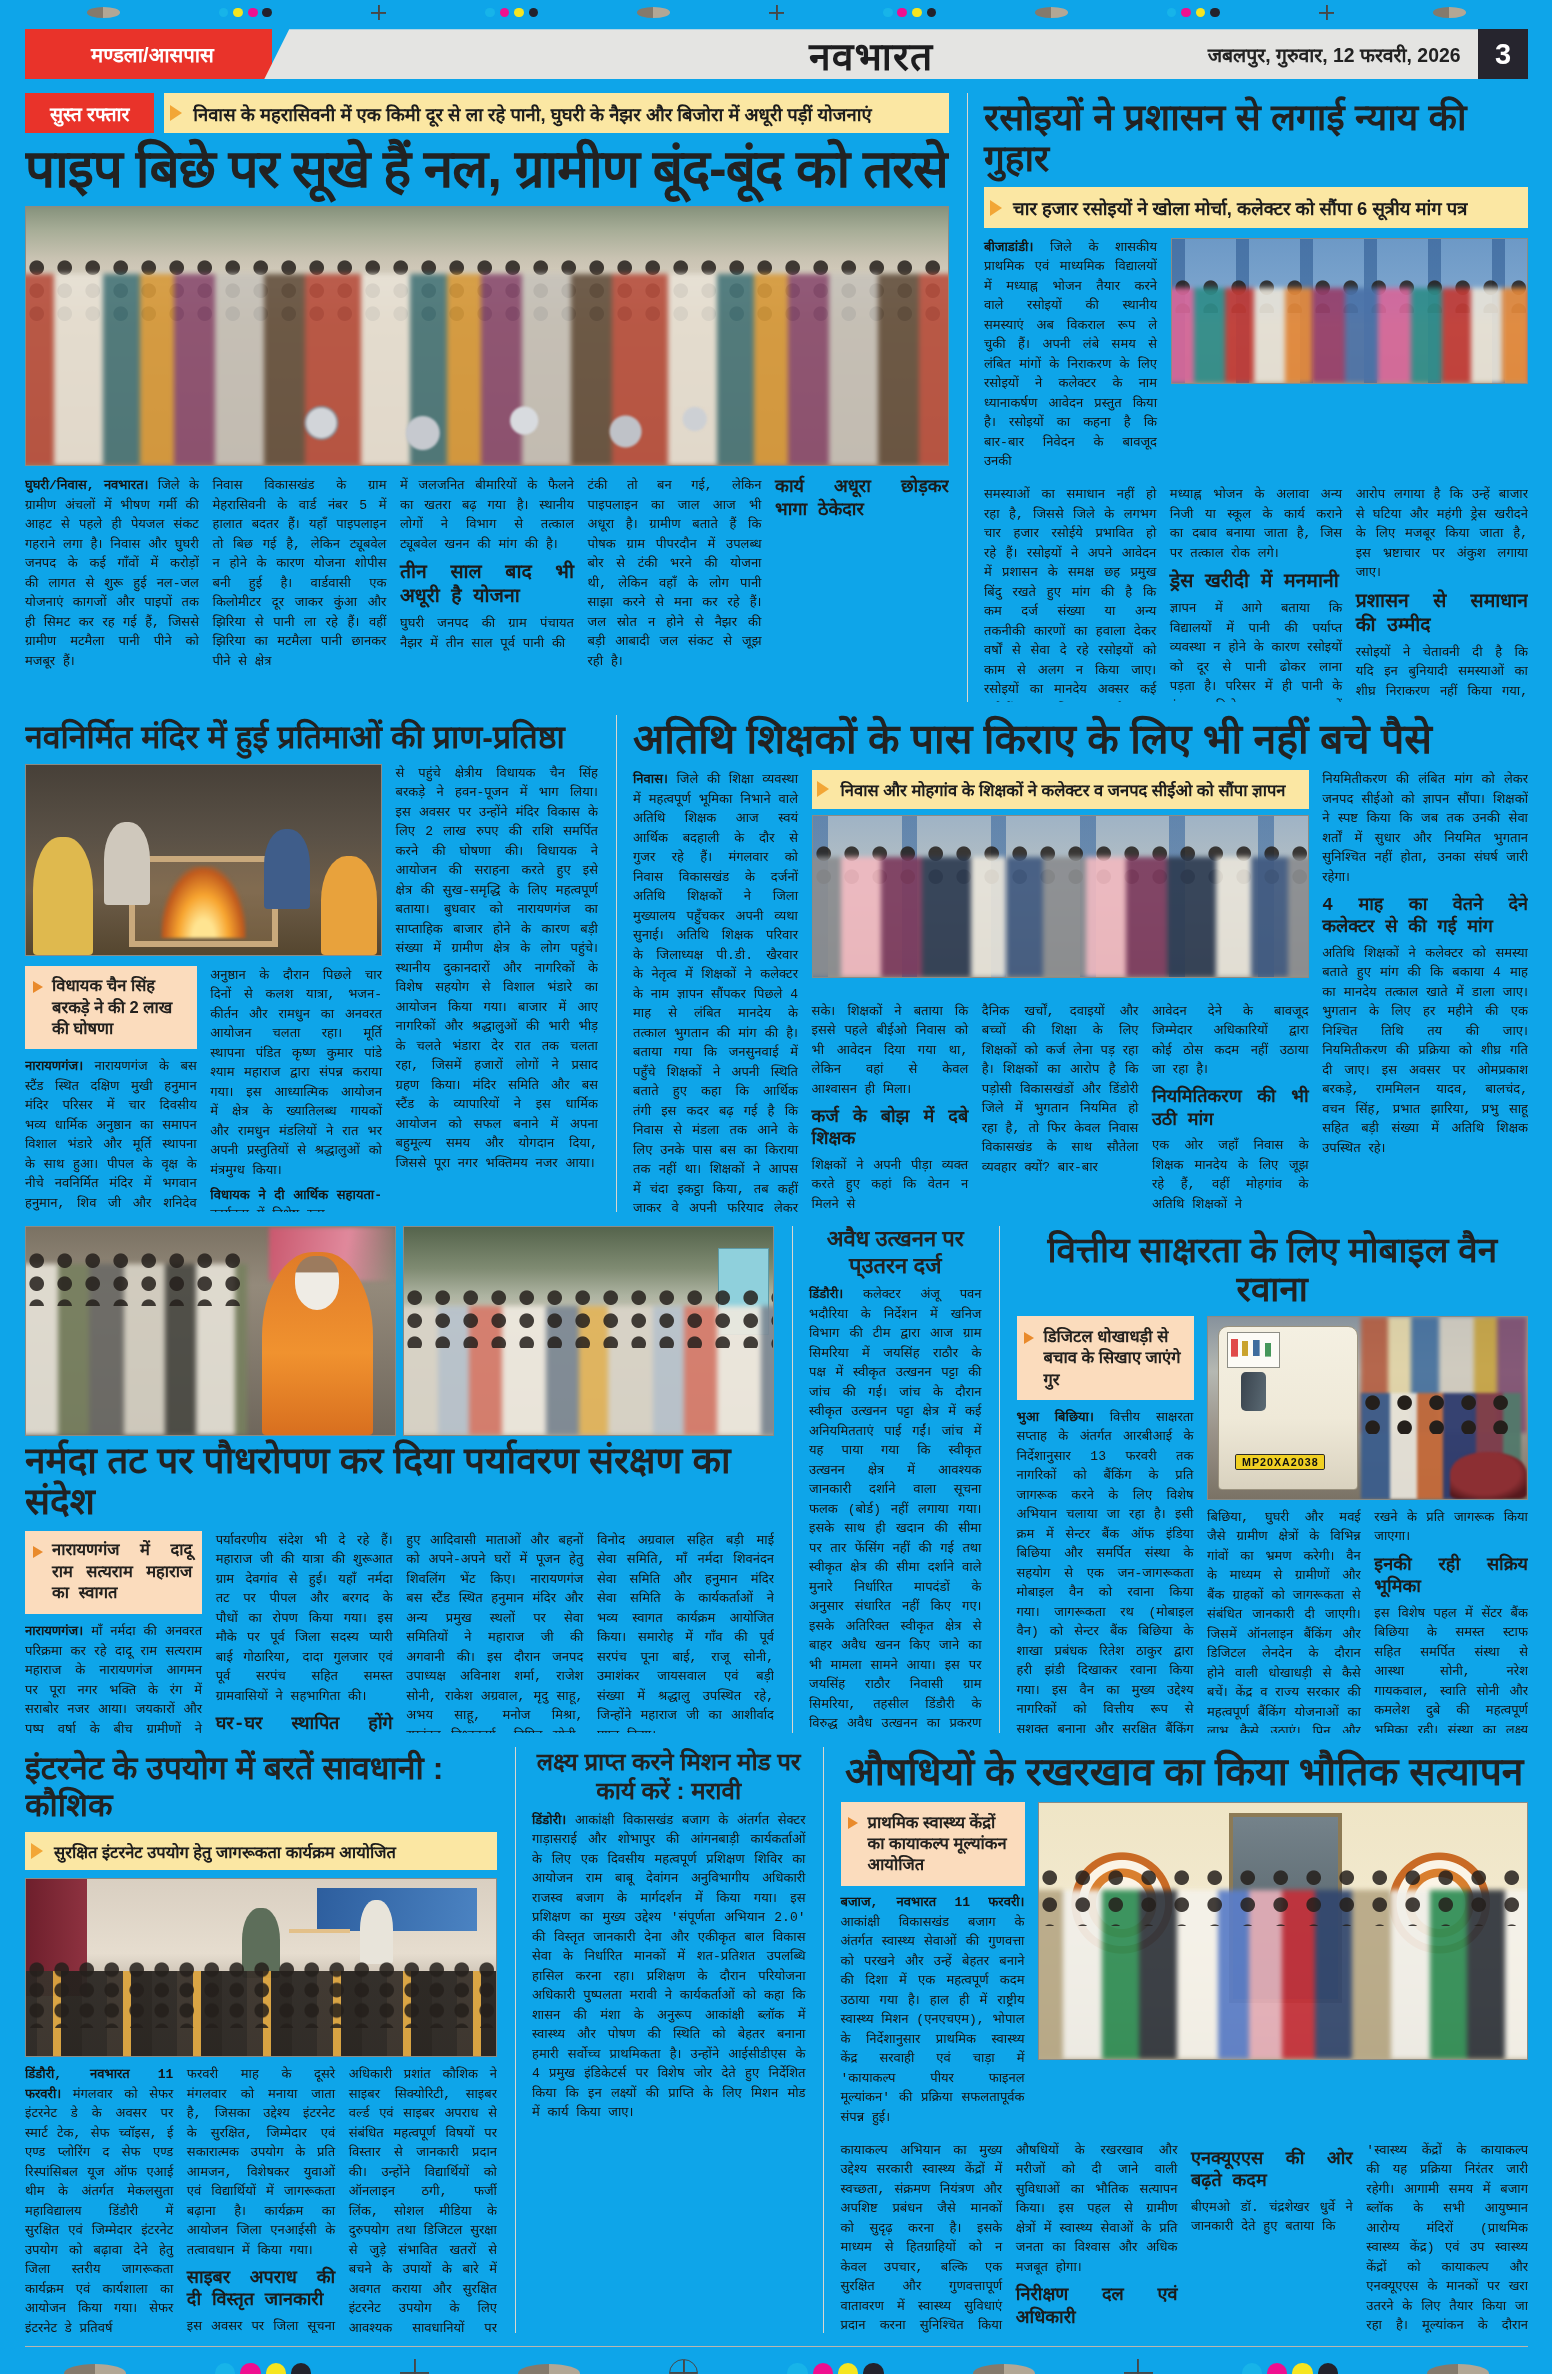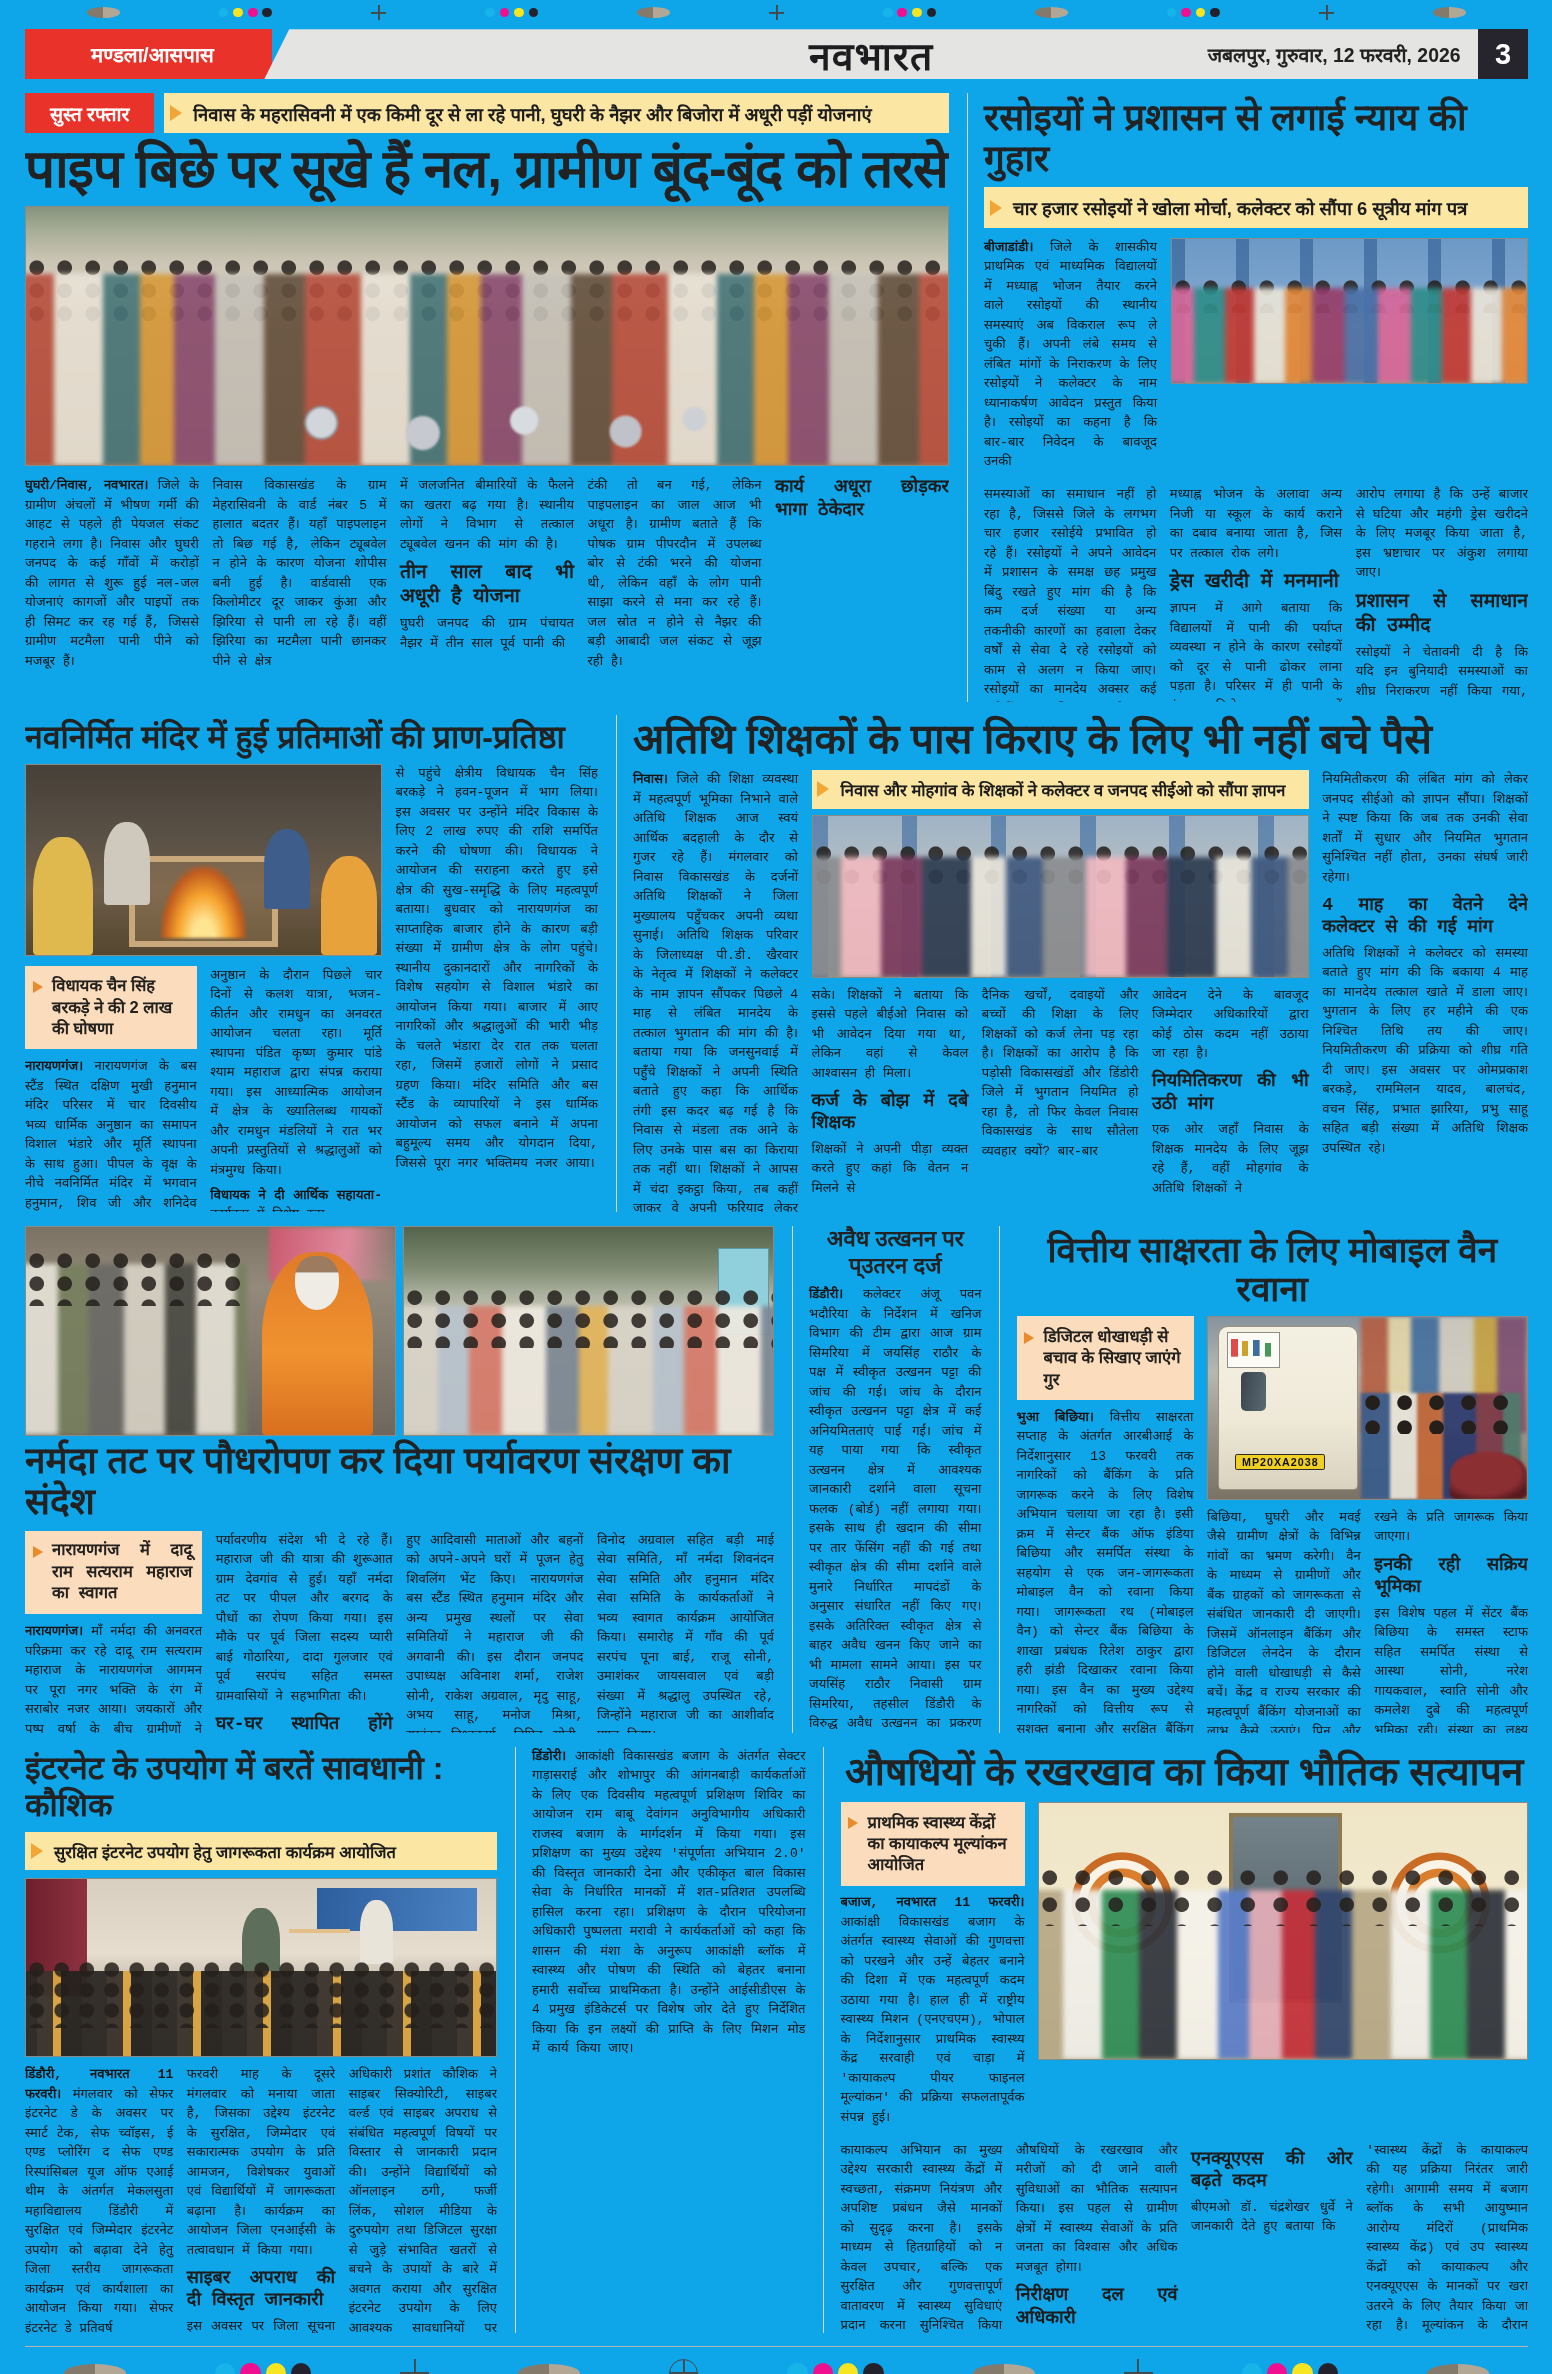--- a/index.html
+++ b/index.html
@@ -290,21 +290,21 @@
       <div class="split">
         <div class="bt" style="width:165px">
           <p><b class="dl">निवास।</b> <span>जिले की शिक्षा व्यवस्था में महत्वपूर्ण भूमिका निभाने वाले अतिथि शिक्षक आज स्वयं आर्थिक बदहाली के दौर से गुजर रहे हैं। मंगलवार को निवास विकासखंड के दर्जनों अतिथि शिक्षकों ने जिला मुख्यालय पहुँचकर अपनी व्यथा सुनाई। अतिथि शिक्षक परिवार के जिलाध्यक्ष पी.डी. खैरवार के नेतृत्व में शिक्षकों ने कलेक्टर के नाम ज्ञापन सौंपकर पिछले 4 माह से लंबित मानदेय के तत्काल भुगतान की मांग की है। बताया गया कि जनसुनवाई में पहुँचे शिक्षकों ने अपनी स्थिति बताते हुए कहा कि आर्थिक तंगी इस कदर बढ़ गई है कि निवास से मंडला तक आने के लिए उनके पास बस का किराया तक नहीं था। शिक्षकों ने आपस में चंदा इकट्ठा किया, तब कहीं जाकर वे अपनी फरियाद लेकर मुख्यालय पहुँच</span></p>
         </div>
         <div style="width:497px">
           <div class="ystrip" style="font-size:16.5px">निवास और मोहगांव के शिक्षकों ने कलेक्टर व जनपद सीईओ को सौंपा ज्ञापन</div>
           <div class="ph ph-teachers" style="margin-top:5.8px">
             <div class="heads"></div>
             <div class="crowd"></div>
           </div>
-          <div class="cols bt" style="margin-top:8px">
+          <div class="cols bt" style="margin-top:24px">
             <div class="col">
               <p>सके। शिक्षकों ने बताया कि इससे पहले बीईओ निवास को भी आवेदन दिया गया था, लेकिन वहां से केवल आश्वासन ही मिला।</p>
               <div class="sh">कर्ज के बोझ में दबे शिक्षक</div>
               <p>शिक्षकों ने अपनी पीड़ा व्यक्त करते हुए कहां कि वेतन न मिलने से</p>
             </div>
             <div class="col">
                 <p>दैनिक खर्चों, दवाइयों और बच्चों की शिक्षा के लिए शिक्षकों को कर्ज लेना पड़ रहा है। शिक्षकों का आरोप है कि पड़ोसी विकासखंडों और डिंडोरी जिले में भुगतान नियमित हो रहा है, तो फिर केवल निवास विकासखंड के साथ सौतेला व्यवहार क्यों? बार-बार</p>
               </div>
             <div class="col">
               <p>आवेदन देने के बावजूद जिम्मेदार अधिकारियों द्वारा कोई ठोस कदम नहीं उठाया जा रहा है।</p>
@@ -425,20 +425,21 @@
           <div class="sh">साइबर अपराध की दी विस्तृत जानकारी</div>
           <p>इस अवसर पर जिला सूचना विज्ञान</p>
         </div>
         <div class="col">
             <p>अधिकारी प्रशांत कौशिक ने साइबर सिक्योरिटी, साइबर वर्ल्ड एवं साइबर अपराध से संबंधित महत्वपूर्ण विषयों पर विस्तार से जानकारी प्रदान की। उन्होंने विद्यार्थियों को ऑनलाइन ठगी, फर्जी लिंक, सोशल मीडिया के दुरुपयोग तथा डिजिटल सुरक्षा से जुड़े संभावित खतरों से बचने के उपायों के बारे में अवगत कराया और सुरक्षित इंटरनेट उपयोग के लिए आवश्यक सावधानियों पर जोर दिया।</p>
           </div>
       </div>
     </article>
 
     <article class="art vsep" style="width:291px">
+      <h3 class="h-sm" style="font-size:24px">लक्ष्य प्राप्त करने मिशन मोड पर कार्य करें : मरावी</h3>
       <div class="bt">
         <p><b class="dl">डिंडोरी।</b> <span>आकांक्षी विकासखंड बजाग के अंतर्गत सेक्टर गाड़ासराई और शोभापुर की आंगनबाड़ी कार्यकर्ताओं के लिए एक दिवसीय महत्वपूर्ण प्रशिक्षण शिविर का आयोजन राम बाबू देवांगन अनुविभागीय अधिकारी राजस्व बजाग के मार्गदर्शन में किया गया। इस प्रशिक्षण का मुख्य उद्देश्य 'संपूर्णता अभियान 2.0' की विस्तृत जानकारी देना और एकीकृत बाल विकास सेवा के निर्धारित मानकों में शत-प्रतिशत उपलब्धि हासिल करना रहा। प्रशिक्षण के दौरान परियोजना अधिकारी पुष्पलता मरावी ने कार्यकर्ताओं को कहा कि शासन की मंशा के अनुरूप आकांक्षी ब्लॉक में स्वास्थ्य और पोषण की स्थिति को बेहतर बनाना हमारी सर्वोच्च प्राथमिकता है। उन्होंने आईसीडीएस के 4 प्रमुख इंडिकेटर्स पर विशेष जोर देते हुए निर्देशित किया कि इन लक्ष्यों की प्राप्ति के लिए मिशन मोड में कार्य किया जाए।</span></p>
       </div>
     </article>
 
     <article class="art vsep" style="flex:1">
       <h2 class="h-lg h-ctr" style="font-size:39px">औषधियों के रखरखाव का किया भौतिक सत्यापन</h2>
       <div class="split">
         <div style="width:184px">
           <div class="pkick">प्राथमिक स्वास्थ्य केंद्रों का कायाकल्प मूल्यांकन आयोजित</div>

